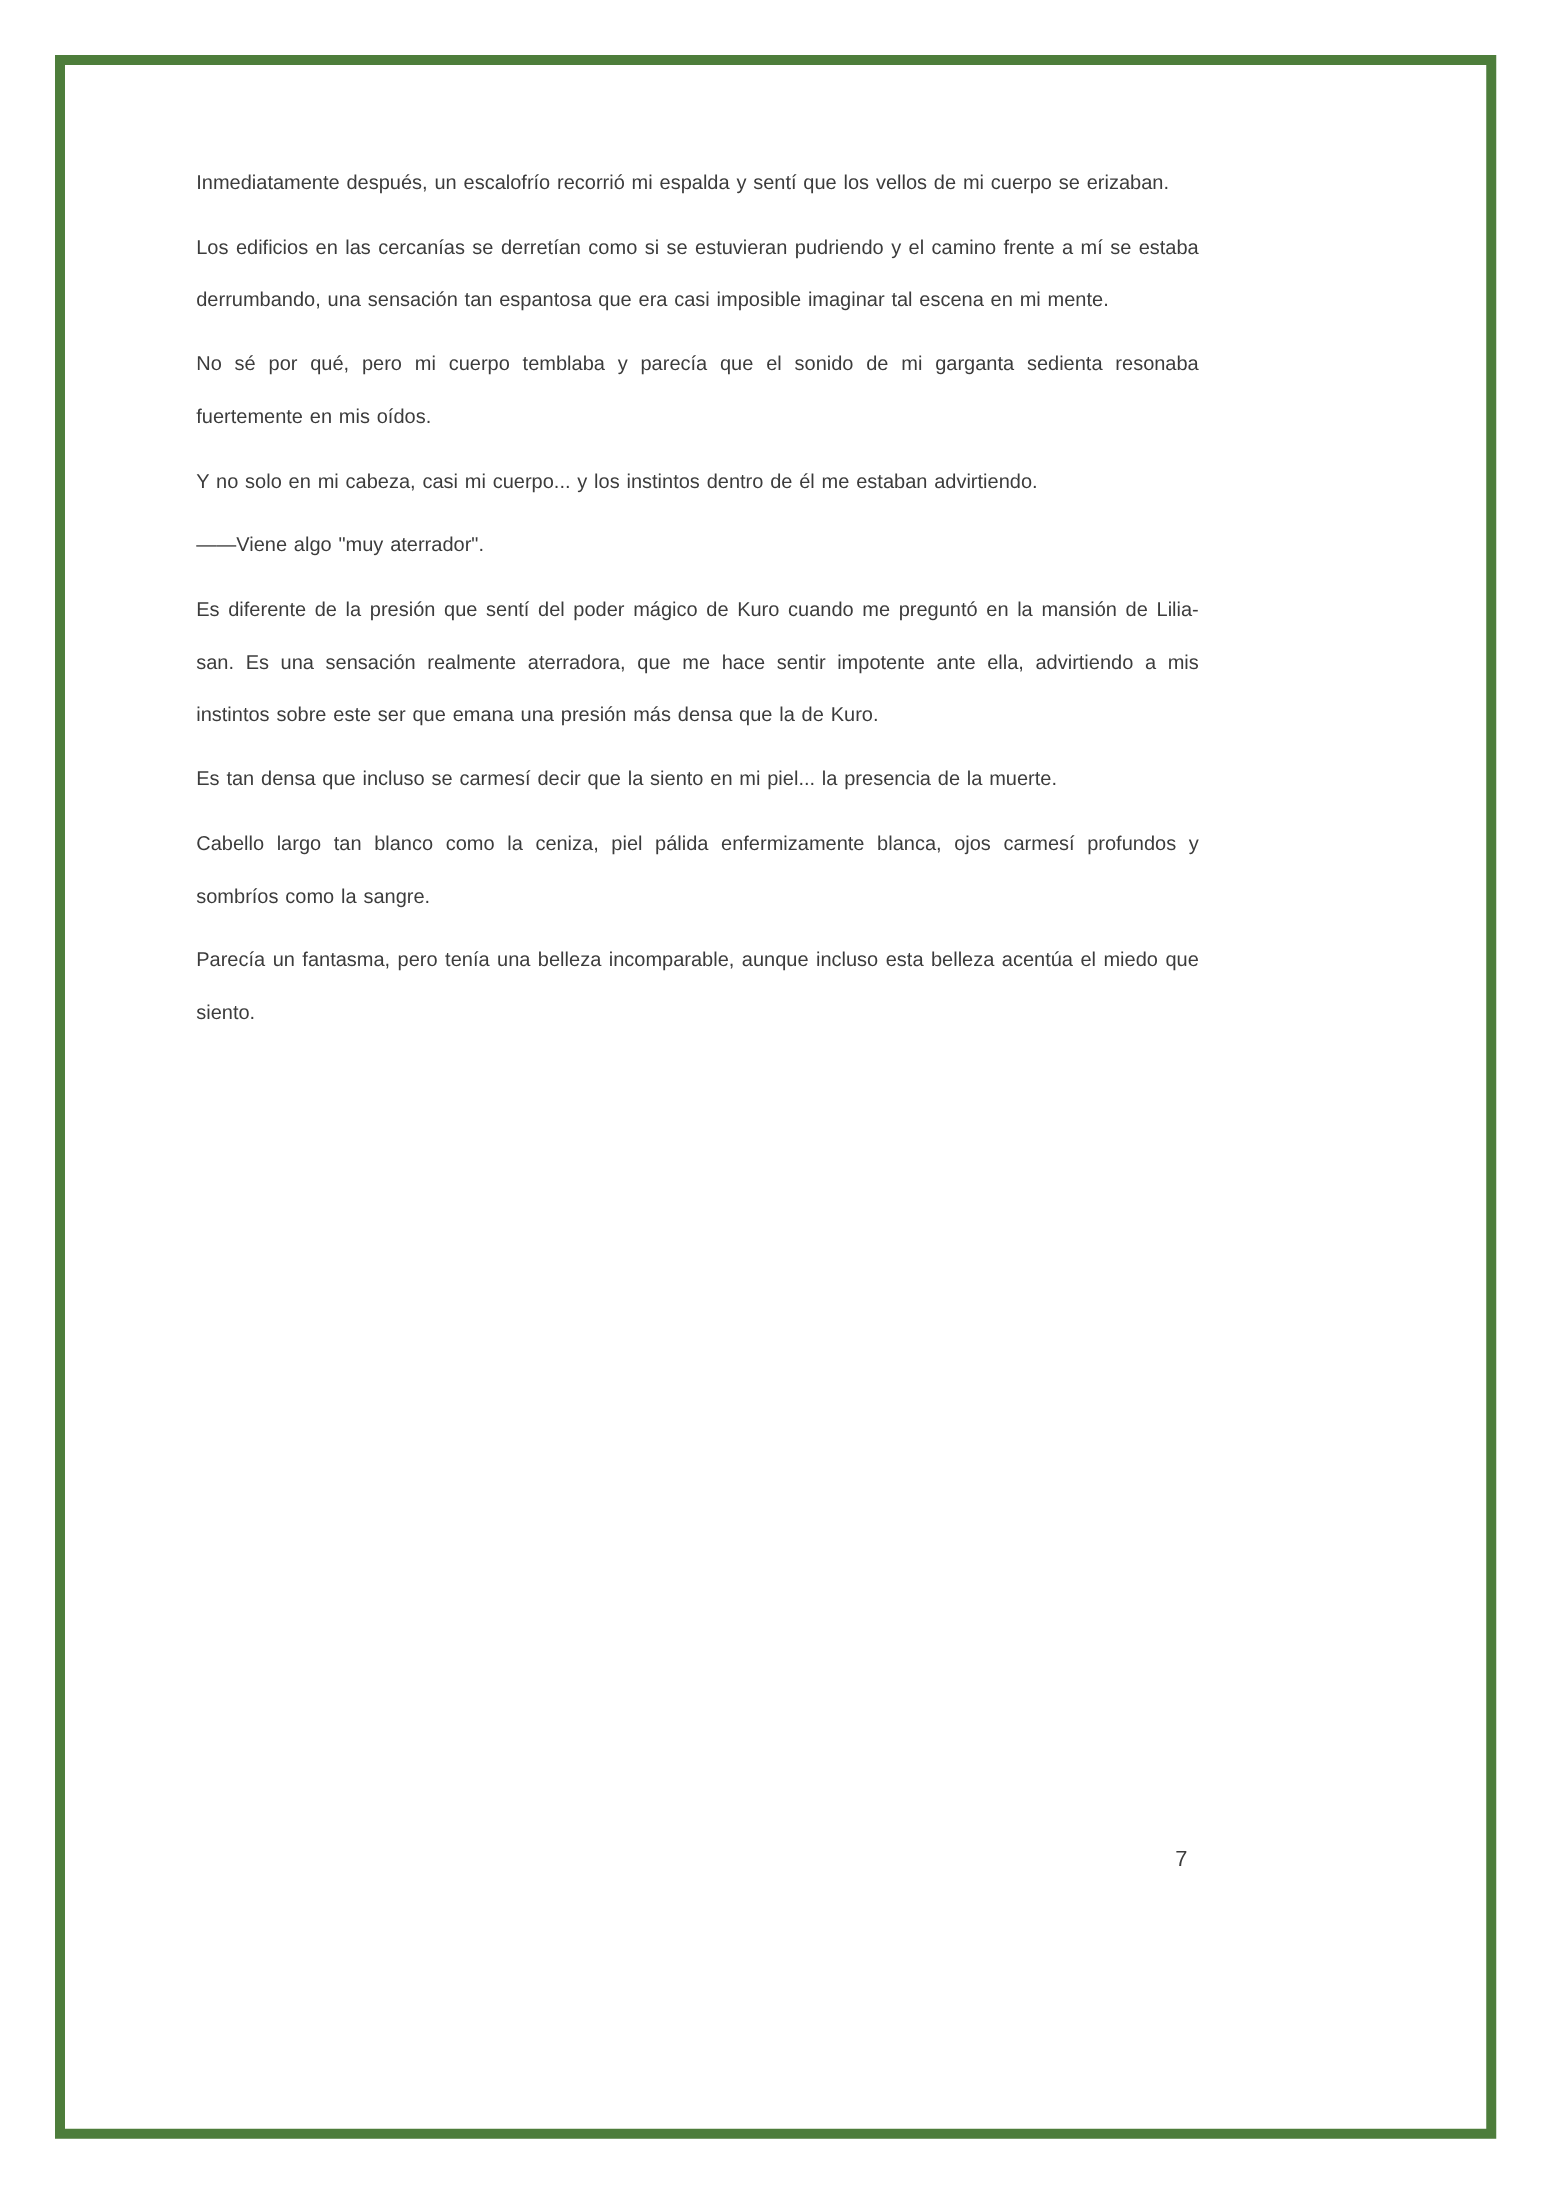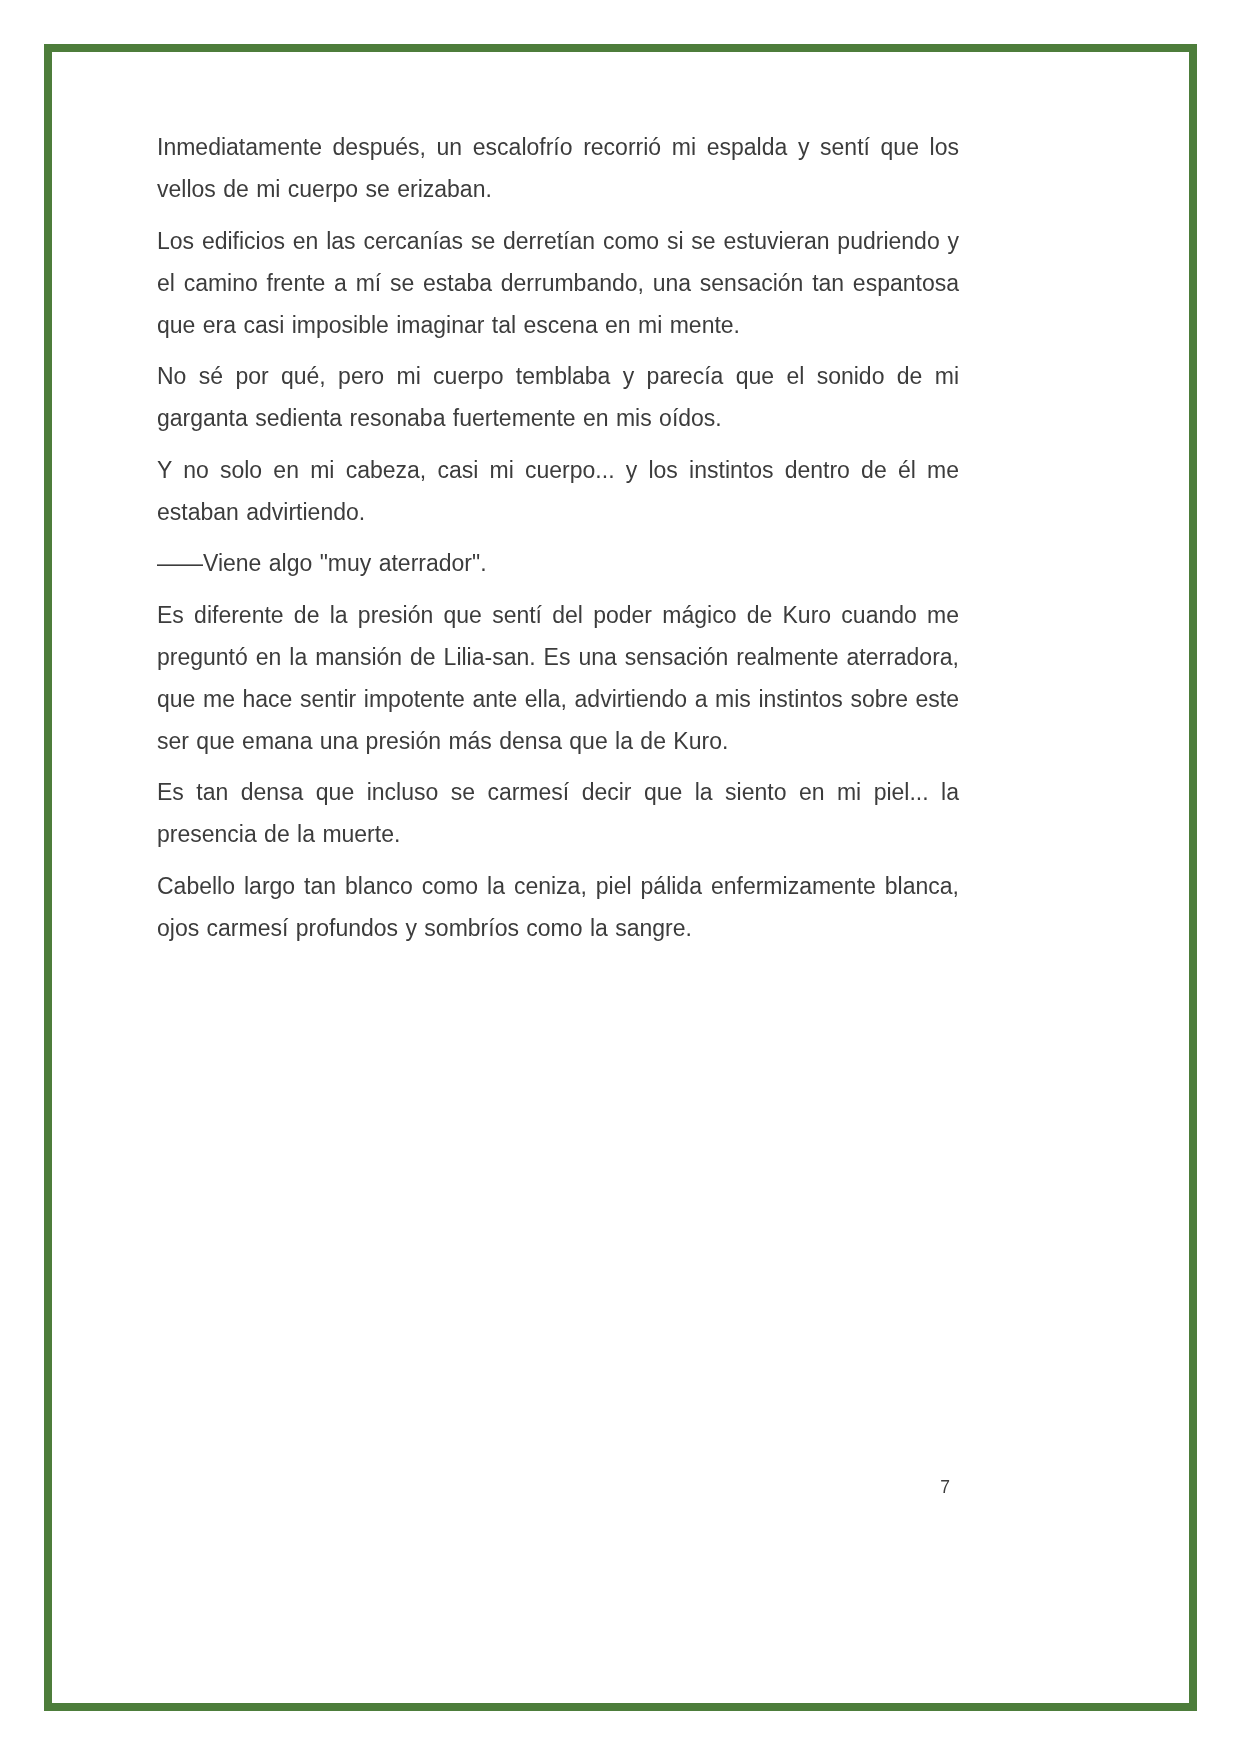--- a/index.html
+++ b/index.html
@@ -26,21 +26,21 @@
     box-sizing: border-box;
   }
   .content {
     position: absolute;
     left: 157px;
     top: 126px;
     width: 802px;
   }
   .content p {
     margin: 0 0 9.5px 0;
-    font-size: 23px;
+    font-size: 16px;
     line-height: 42px;
     color: #3c3c3c;
     text-align: justify;
     word-spacing: 1px;
   }
   .page-number {
     position: absolute;
     top: 1476px;
     right: 291px;
     font-size: 17.5px;
@@ -55,15 +55,16 @@
   <div class="frame"></div>
   <div class="content">
     <p>Inmediatamente después, un escalofrío recorrió mi espalda y sentí que los vellos de mi cuerpo se erizaban.</p>
     <p>Los edificios en las cercanías se derretían como si se estuvieran pudriendo y el camino frente a mí se estaba derrumbando, una sensación tan espantosa que era casi imposible imaginar tal escena en mi mente.</p>
     <p>No sé por qué, pero mi cuerpo temblaba y parecía que el sonido de mi garganta sedienta resonaba fuertemente en mis oídos.</p>
     <p>Y no solo en mi cabeza, casi mi cuerpo... y los instintos dentro de él me estaban advirtiendo.</p>
     <p>——Viene algo "muy aterrador".</p>
     <p>Es diferente de la presión que sentí del poder mágico de Kuro cuando me preguntó en la mansión de Lilia-san. Es una sensación realmente aterradora, que me hace sentir impotente ante ella, advirtiendo a mis instintos sobre este ser que emana una presión más densa que la de Kuro.</p>
     <p>Es tan densa que incluso se carmesí decir que la siento en mi piel... la presencia de la muerte.</p>
     <p>Cabello largo tan blanco como la ceniza, piel pálida enfermizamente blanca, ojos carmesí profundos y sombríos como la sangre.</p>
+    <p>Parecía un fantasma, pero tenía una belleza incomparable, aunque incluso esta belleza acentúa el miedo que siento.</p>
   </div>
   <div class="page-number">7</div>
 </div>
 
 </body></html>

